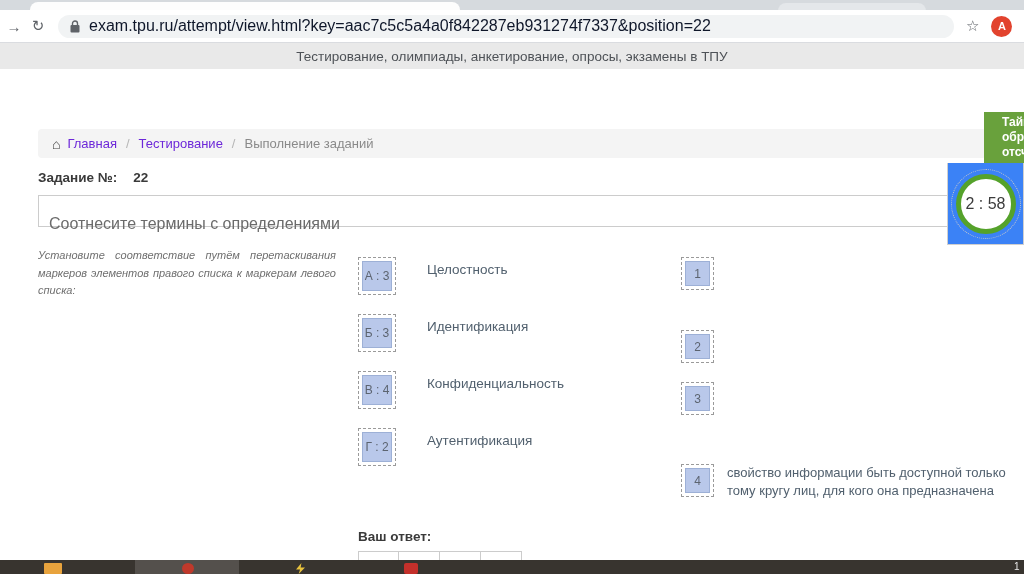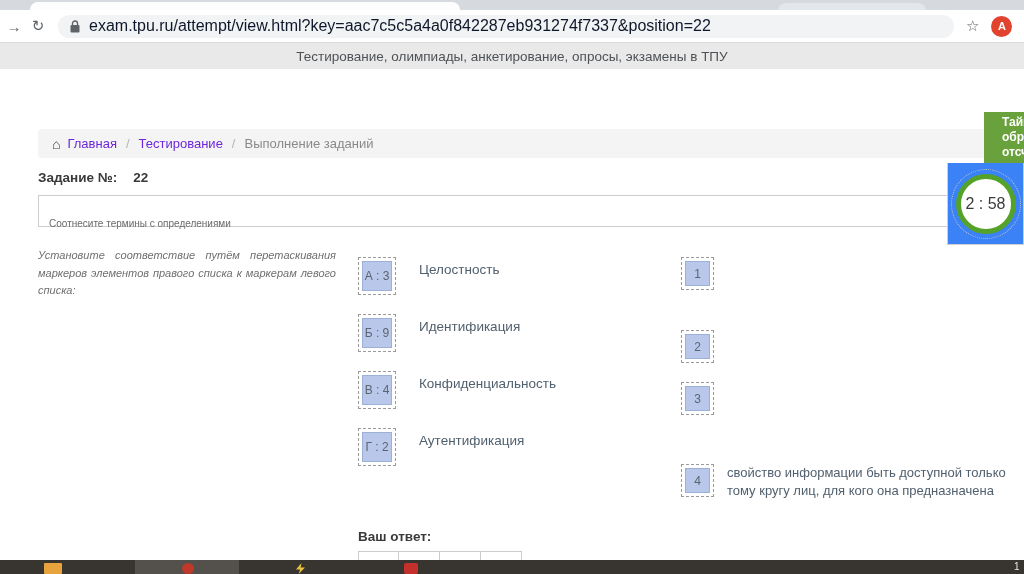--- a/index.html
+++ b/index.html
@@ -43,29 +43,29 @@
   .breadcrumb { position:absolute; left:38px; top:129px; width:948px; height:29px; background:#f4f4f4; border-radius:4px; display:flex; align-items:center; padding:0 14px; }
   .bc-home { font-size:14px; color:#3c3c3c; margin-right:7px; line-height:1; }
   .bc-item { font-size:13px; color:#6d28d9; }
   .bc-sep { font-size:13px; color:#b5b5b5; margin:0 9px; }
   .bc-item.current { color:#8a8a8a; }
 
   
   .task-number { position:absolute; left:38px; top:170px; font-size:13.5px; font-weight:bold; color:#3a3a3a; }
   .task-number .num { margin-left:16px;text-align:center; }
   .question-box { position:absolute; left:38px; top:195px; width:937px; height:32px; border:1px solid #cccccc; background:#fff; display:flex; align-items:center; padding:0 10px; }
-  .question-box span { font-size:10px; color:#6b6b6b;margin-top:25px; }
+  .question-box span { font-size:16px; color:#6b6b6b;margin-top:25px; }
 
   .instruction { position:absolute; left:38px; top:247px; width:298px; font-size:11px; font-style:italic; color:#6f6f6f; text-align:justify; line-height:1.6; }
 
   .left-list { position:absolute; left:358px; top:257px; width:300px; height:230px; }
   .ll-item { position:absolute; left:0; display:flex; align-items:flex-start; }
   .marker-outer { border:1px dashed #9a9a9a; padding:3px; background:#fff; flex:0 0 auto; }
   .marker-inner { width:30px; height:30px; background:#b9c8ea; border:1px solid #9db0d6; display:flex; align-items:center; justify-content:center; font-size:12px; color:#5c6470; }
-  .ll-term { margin-left:23px; margin-top:5px; font-size:13.5px; color:#51606e; }
+  .ll-term { margin-left:31px; margin-top:5px; font-size:13.5px; color:#51606e; }
 
   .right-list { position:absolute; left:681px; top:257px; width:335px; height:270px; }
   .rl-item { position:absolute; left:0; display:flex; align-items:flex-start; }
   .num-inner { width:25px; height:25px; background:#b9c8ea; border:1px solid #9db0d6; display:flex; align-items:center; justify-content:center; font-size:12px; color:#5c6470; }
   .rl-text { margin-left:13px; width:295px; font-size:13px; color:#51606e; line-height:1.4; }
 
   .answer-label { position:absolute; left:358px; top:529px; font-size:13.5px; font-weight:bold; color:#3a3a3a; }
   .answer-table { position:absolute; left:358px; top:551px; display:flex; }
   .ans-cell { width:41px; height:20px; border:1px solid #ccc; border-left:none; background:#fff; }
   .ans-cell:first-child { border-left:1px solid #ccc; }
@@ -138,21 +138,21 @@
 
   <div class="left-list">
     <div class="ll-item" style="top:0">
       <div class="marker-outer">
           <div class="marker-inner">А : 3</div>
         </div>
       <span class="ll-term">Целостность</span>
     </div>
     <div class="ll-item" style="top:57px">
       <div class="marker-outer">
-          <div class="marker-inner">Б : 9</div>
+          <div class="marker-inner">Б : 3</div>
         </div>
       <span class="ll-term">Идентификация</span>
     </div>
     <div class="ll-item" style="top:114px">
       <div class="marker-outer">
           <div class="marker-inner">В : 4</div>
         </div>
       <span class="ll-term">Конфиденциальность</span>
     </div>
     <div class="ll-item" style="top:171px">

